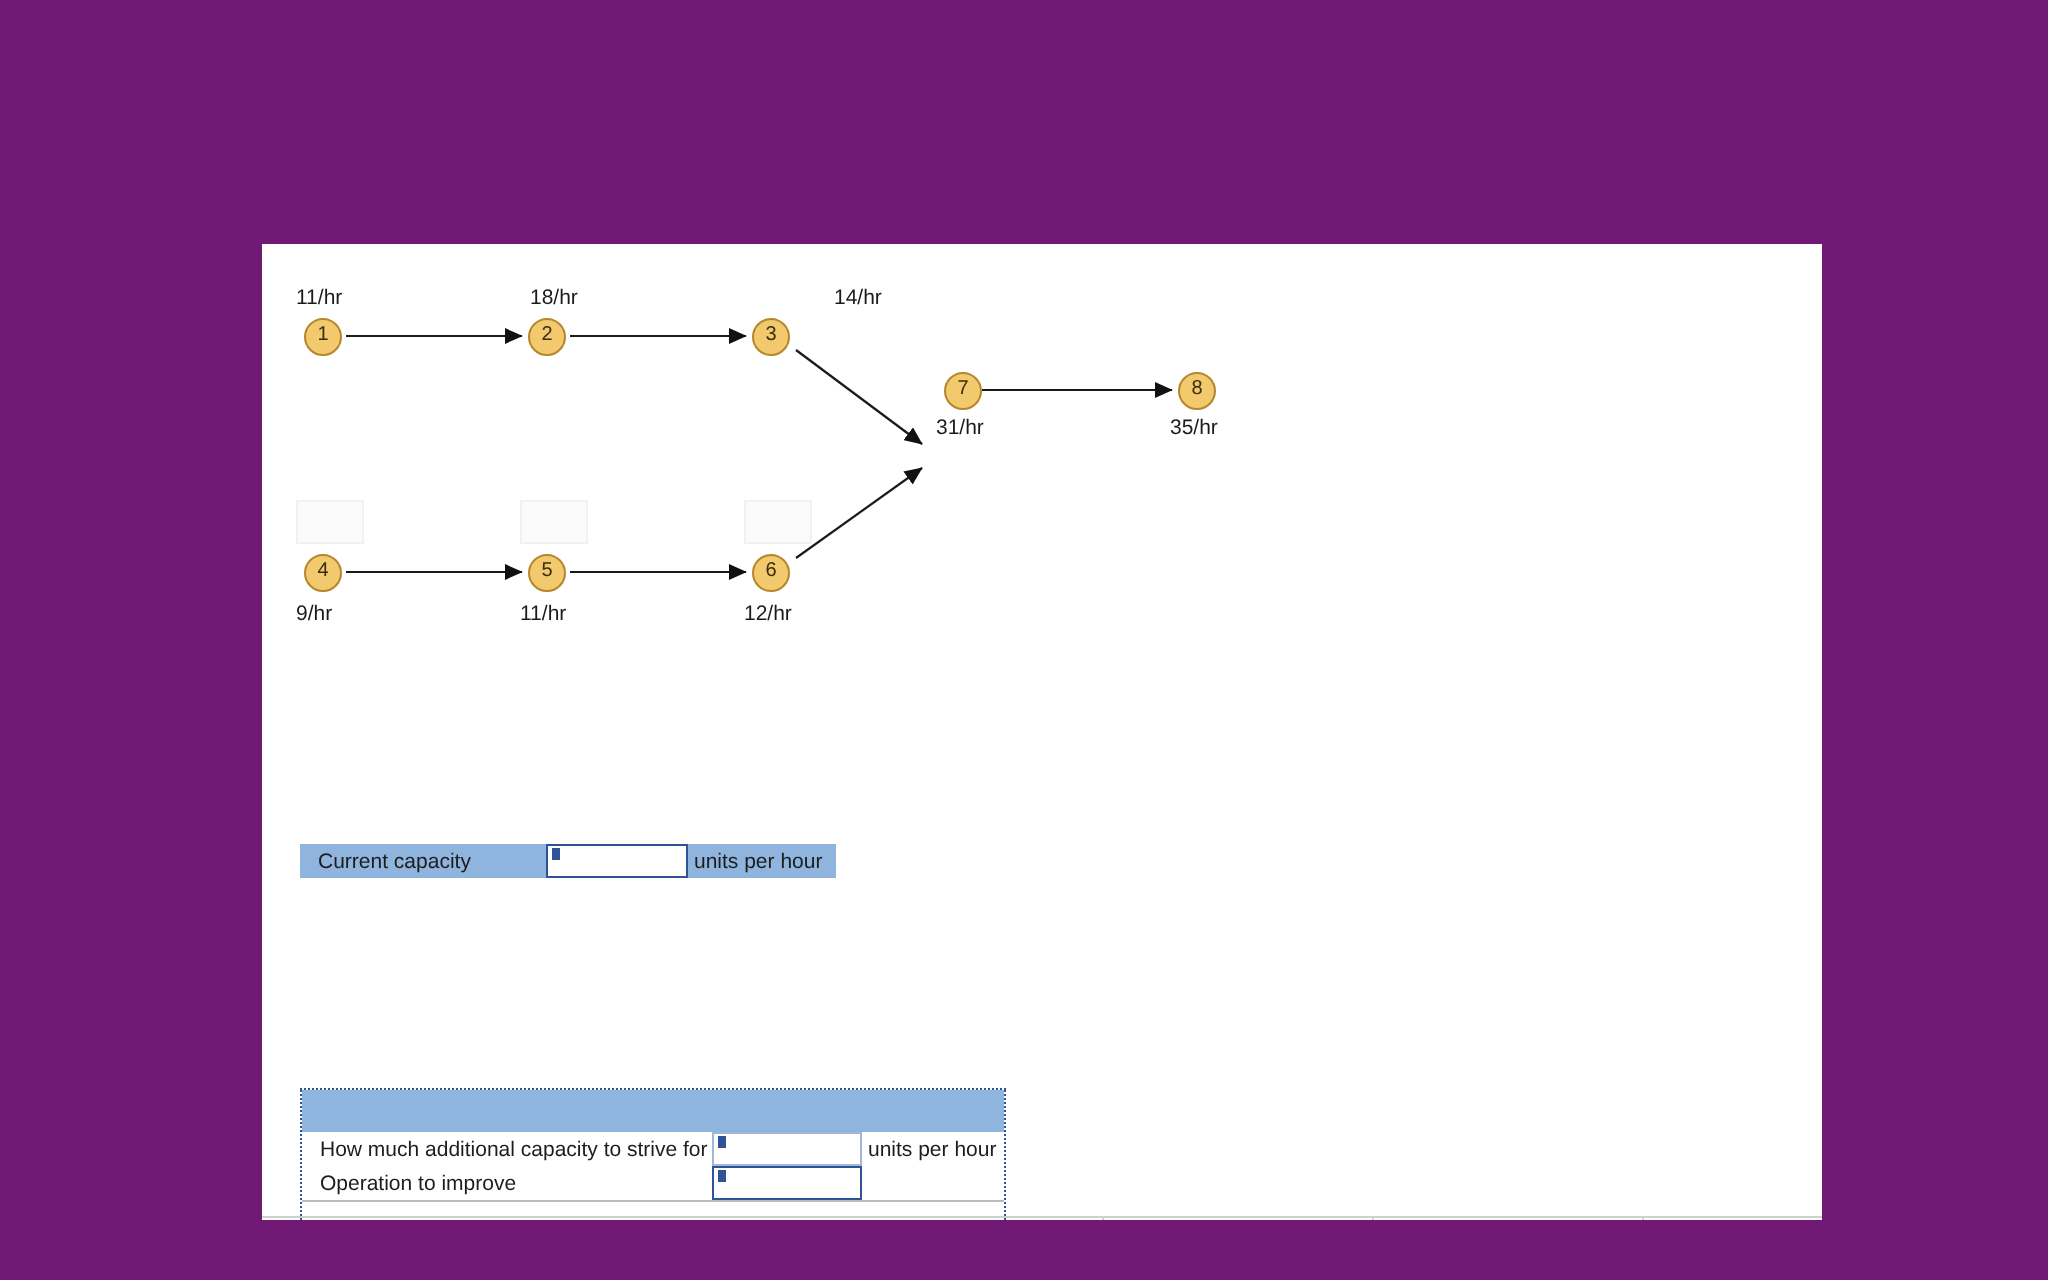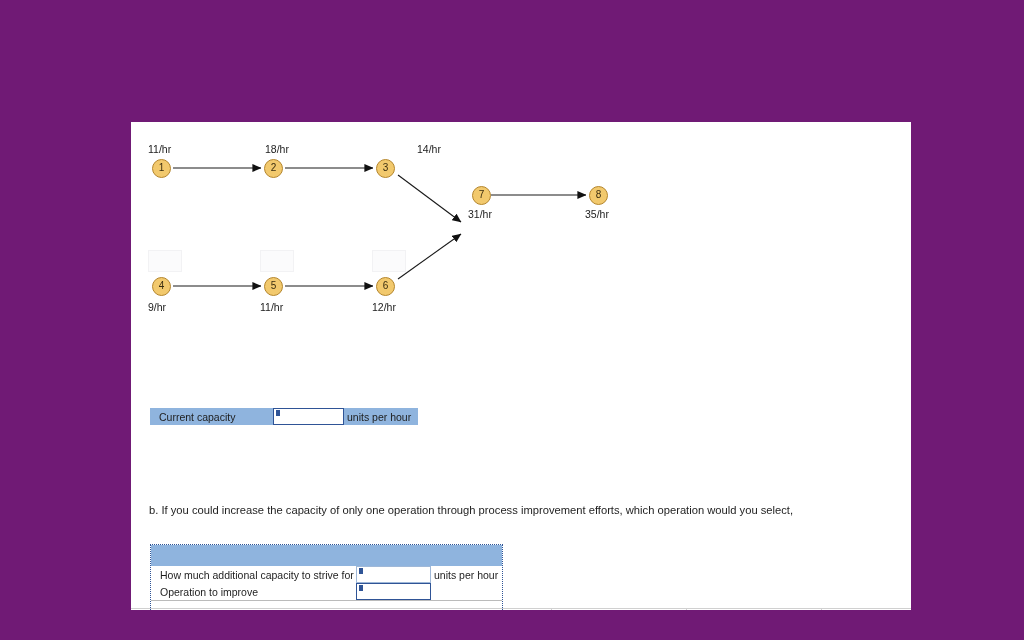--- a/index.html
+++ b/index.html
@@ -175,35 +175,34 @@
 
       <div class="node" style="left:341px; top:64px;">7</div>
       <div class="node" style="left:458px; top:64px;">8</div>
 
       <div class="cap-label" style="left:337px; top:86px;">31/hr</div>
       <div class="cap-label" style="left:454px; top:86px;">35/hr</div>
     </div>
 
 
 
-    <table class="ansTable" style="left:19px; top:286px;">
+    <table class="ansTable" style="left:19px; top:300px;">
       <tbody>
           <tr>
         <td class="hdr-blue lbl-cell" style="width:114px;">Current capacity</td>
         <td class="hdr-blue" style="width:71px;">
           <div class="inputbox" style="width:71px;">
             <span class="caret"></span>
           </div>
         </td>
         <td class="hdr-blue unit-cell" style="width:71px;">units per hour</td>
       </tr>
     </tbody>
       </table>
 
-    <div class="para" style="left:18px; top:381px;">b. If you could increase the capacity of only one operation through process improvement efforts, which operation would you select,</div>
 
     <div class="dotted-wrap" style="left:19px; top:422px; width:353px; height:72px;"></div>
 
     <table class="ansTable" style="left:20px; top:423px;">
       <tbody>
           <tr>
         <td class="hdr-blue" style="width:205px; height:21px;"></td>
         <td class="hdr-blue" style="width:75px; height:21px;"></td>
         <td class="hdr-blue" style="width:71px; height:21px;"></td>
       </tr>

